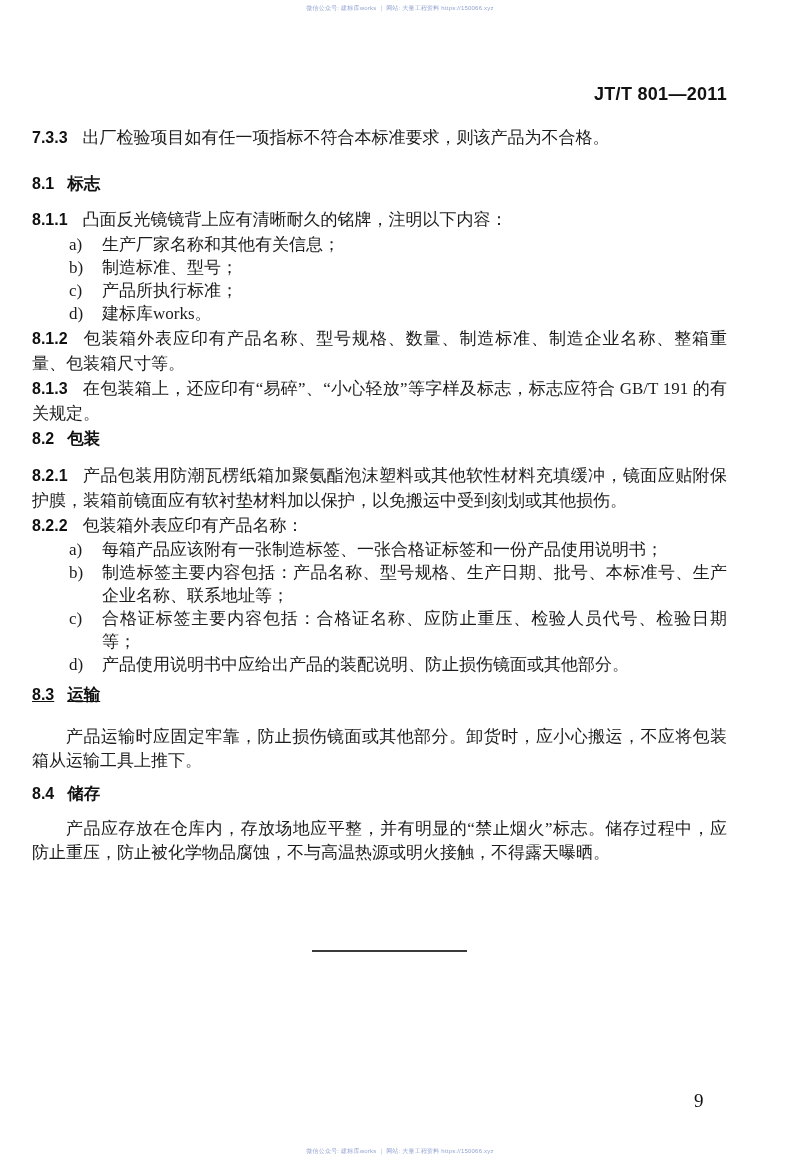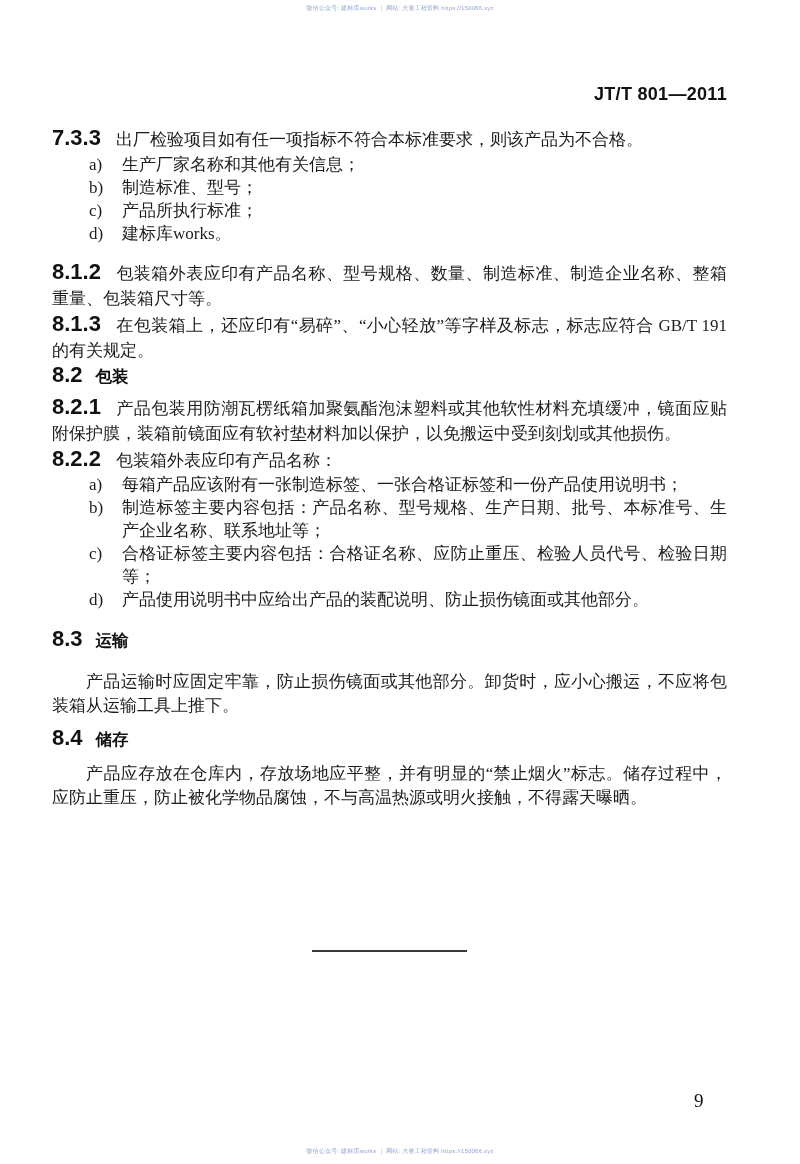--- a/index.html
+++ b/index.html
@@ -10,21 +10,21 @@
   .page {
     position: relative;
     width: 800px;
     height: 1164px;
     background: #ffffff;
     overflow: hidden;
     color: #1c1c1c;
     font-family: "Liberation Serif", "DejaVu Serif", serif;
     font-size: 17px;
     box-sizing: border-box;
-    padding: 0 73px 0 52px;
+    padding: 0 73px 0 32px;
   }
   .watermark {
     position: absolute;
     left: 0;
     width: 800px;
     text-align: center;
     font-family: "Liberation Sans", "DejaVu Sans", sans-serif;
     font-size: 6px;
     color: #94a4d2;
     letter-spacing: 0.2px;
@@ -43,21 +43,21 @@
     font-family: "Liberation Sans", "DejaVu Sans", sans-serif;
     font-weight: bold;
     font-size: 18px;
     letter-spacing: 0.3px;
     color: #111;
   }
 
   .cnum {
     font-family: "Liberation Sans", "DejaVu Sans", sans-serif;
     font-weight: bold;
-    font-size: 22px;
+    font-size: 16px;
     margin-right: 15px;
     color: #111;
   }
   .clause {
     line-height: 25px;
     text-align: justify;
   }
   .chapter, .section {
     font-family: "Liberation Sans", "DejaVu Sans", sans-serif;
     font-weight: bold;
@@ -102,44 +102,50 @@
     font-family: "Liberation Serif", "DejaVu Serif", serif;
     color: #111;
   }
 
   
   .mt-c733  { margin-top: 20px; }
   .mt-ch8   { margin-top: 17px; }
   .mt-s81   { margin-top: 21px; }
   .mt-c811  { margin-top: 11px; }
   .mt-list1 { margin-top: 1px; }
-  .mt-c812  { margin-top: 14px; }
-  .mt-c821  { margin-top: 6px; }
-  .mt-s83   { margin-top: 16px; }
+  .mt-c812  { margin-top: 1px; }
+  .mt-c821  { margin-top: 12px; }
+  .mt-s83   { margin-top: 6px; text-decoration: underline; }
   .mt-p83   { margin-top: 18px; }
   .mt-s84   { margin-top: 8px; }
   .mt-p84   { margin-top: 11px; }
 </style>
 </head>
 <body>
 
 <div class="page">
 
   <div class="watermark wm-top">微信公众号: 建标库works ｜ 网站: 大量工程资料 https://150066.xyz</div>
 
   <div class="header-row">
     <span class="std-ref">JT/T 801—2011</span>
   </div>
 
   <div class="clause mt-c733">
     <span class="cnum">7.3.3</span><span>出厂检验项目如有任一项指标不符合本标准要求，则该产品为不合格。</span>
   </div>
 
 
-
+  <div class="section mt-s81">
+    <span class="cnum">8.1</span><span>标志</span>
+  </div>
+
+  <div class="clause mt-c811">
+    <span class="cnum">8.1.1</span><span>凸面反光镜镜背上应有清晰耐久的铭牌，注明以下内容：</span>
+  </div>
 
   <ul class="doc-list mt-list1">
     <li>
       <span class="li-marker">a)</span>
       <span class="li-text">生产厂家名称和其他有关信息；</span>
     </li>
     <li>
       <span class="li-marker">b)</span>
       <span class="li-text">制造标准、型号；</span>
     </li>

